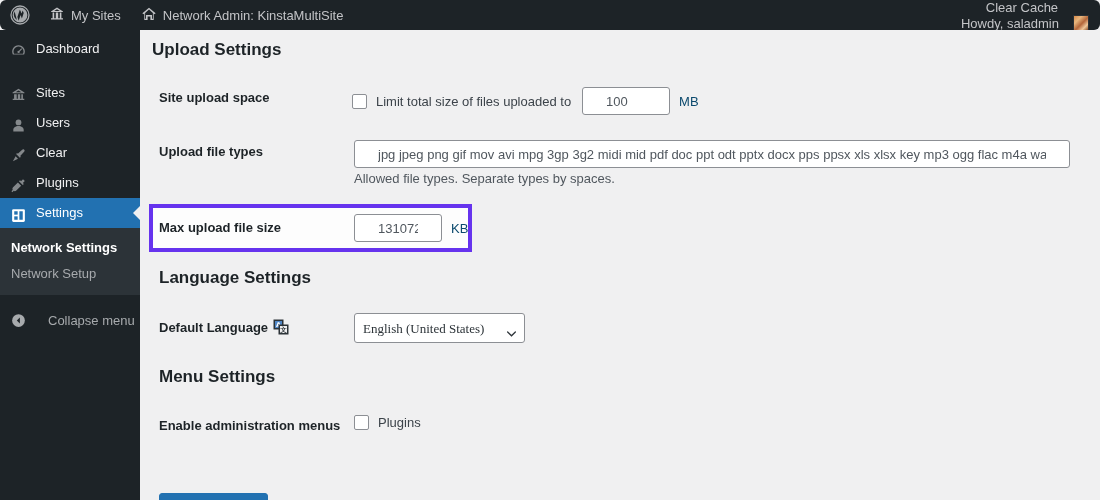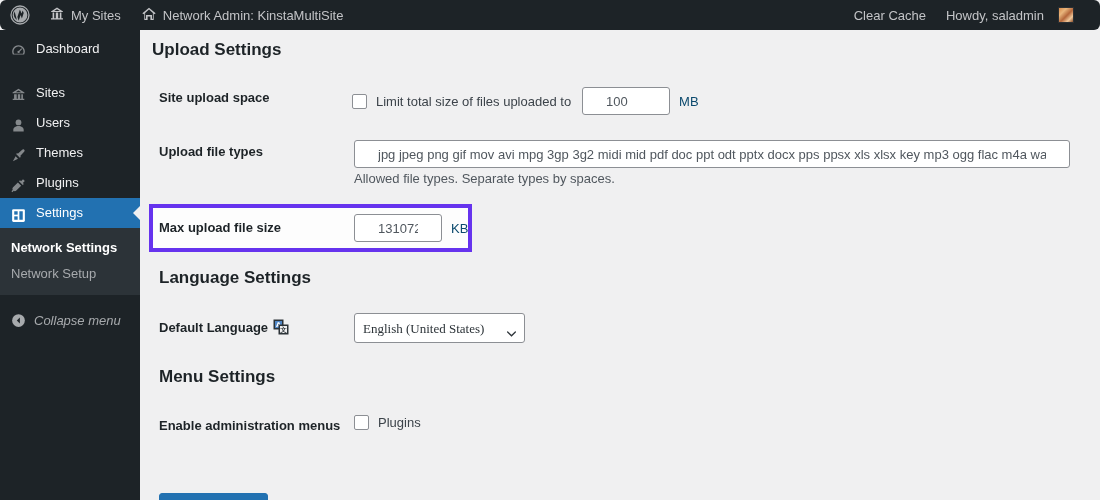--- a/index.html
+++ b/index.html
@@ -16,21 +16,21 @@
 
   
   .adminbar {
     position:absolute; top:0; left:0; width:1100px; height:30px;
     background:#1d2327; color:#c3c4c7;
     display:flex; align-items:center;
     font-size:13px;
     border-radius:6px;
   }
   .ab-left { display:flex; align-items:center; height:30px; }
-  .ab-right { margin-left:auto; display:flex; align-items:center; height:30px; padding-right:22px; }
+  .ab-right { margin-left:auto; display:flex; align-items:center; height:30px; padding-right:7px;flex-direction:column; }
   .ab-item {
     display:flex; align-items:center; gap:6px;
     height:30px; padding:0 10px;
     color:#c3c4c7; white-space:nowrap;
   }
   .ab-item.wplogo { padding:0 9px 0 10px; }
   .wp-mark { width:20px; height:20px; display:block; }
   .ab-icon { width:16px; height:16px; display:inline-block; }
   .avatar {
     width:16px; height:16px; margin-left:8px; display:block;
@@ -64,24 +64,23 @@
     border-bottom:8px solid transparent;
     border-right:8px solid #f0f0f1;
   }
   .submenu { background:#2c3338; padding:7px 0 8px 0; }
   .submenu-item {
     display:block; padding:5px 0 5px 11px;
     font-size:13px; line-height:16px; color:#a7aaad;
   }
   .submenu-item.current { color:#fff; font-weight:700; }
   .collapse {
-    display:flex; align-items:center; gap:7px;
+    display:flex; align-items:center; gap:21px;
     height:34px; padding-left:10px; color:#a7aaad; font-size:13px;
     margin-top:8px;
-    font-style:italic;
   }
   .collapse .c-icon { width:17px; height:17px; flex:0 0 17px; }
 
   
   .content {
     position:absolute; top:30px; left:140px;
     width:960px; height:470px;
     background:#f0f0f1;
     padding:0;
   }
@@ -222,21 +221,21 @@
     </span>
     <span>Users</span>
   </div>
 
   <div class="menu-item">
     <span class="m-icon">
       <svg viewBox="0 0 20 20" width="17" height="17">
           <path d="M16.6 3.1c-.6-.6-1.5-.5-2.3.2l-5.1 4.6-.8-.8-1.2 1.2 4.4 4.4 1.2-1.2-.8-.8 4.6-5.1c.7-.8.8-1.7.2-2.3zM6.6 10.9 3.4 16.9l6-3.2-2.8-2.8z" fill="#a7aaad"></path>
         </svg>
     </span>
-    <span>Themes</span>
+    <span>Clear</span>
   </div>
 
   <div class="menu-item">
     <span class="m-icon">
       <svg viewBox="0 0 20 20" width="17" height="17">
           <path d="M15.3 2.6 13 4.9l-1.2-1.2-1.3 1.3 4.5 4.5 1.3-1.3-1.2-1.2 2.3-2.3-2.1-2.1zM9.3 6.4 3.6 12.1c-.9.9-1 2.2-.3 3l-1.6 1.6 1.1 1.1 1.6-1.6c.8.7 2.1.6 3-.3l5.7-5.7-3.8-3.8z" fill="#a7aaad"></path>
         </svg>
     </span>
     <span>Plugins</span>
   </div>

